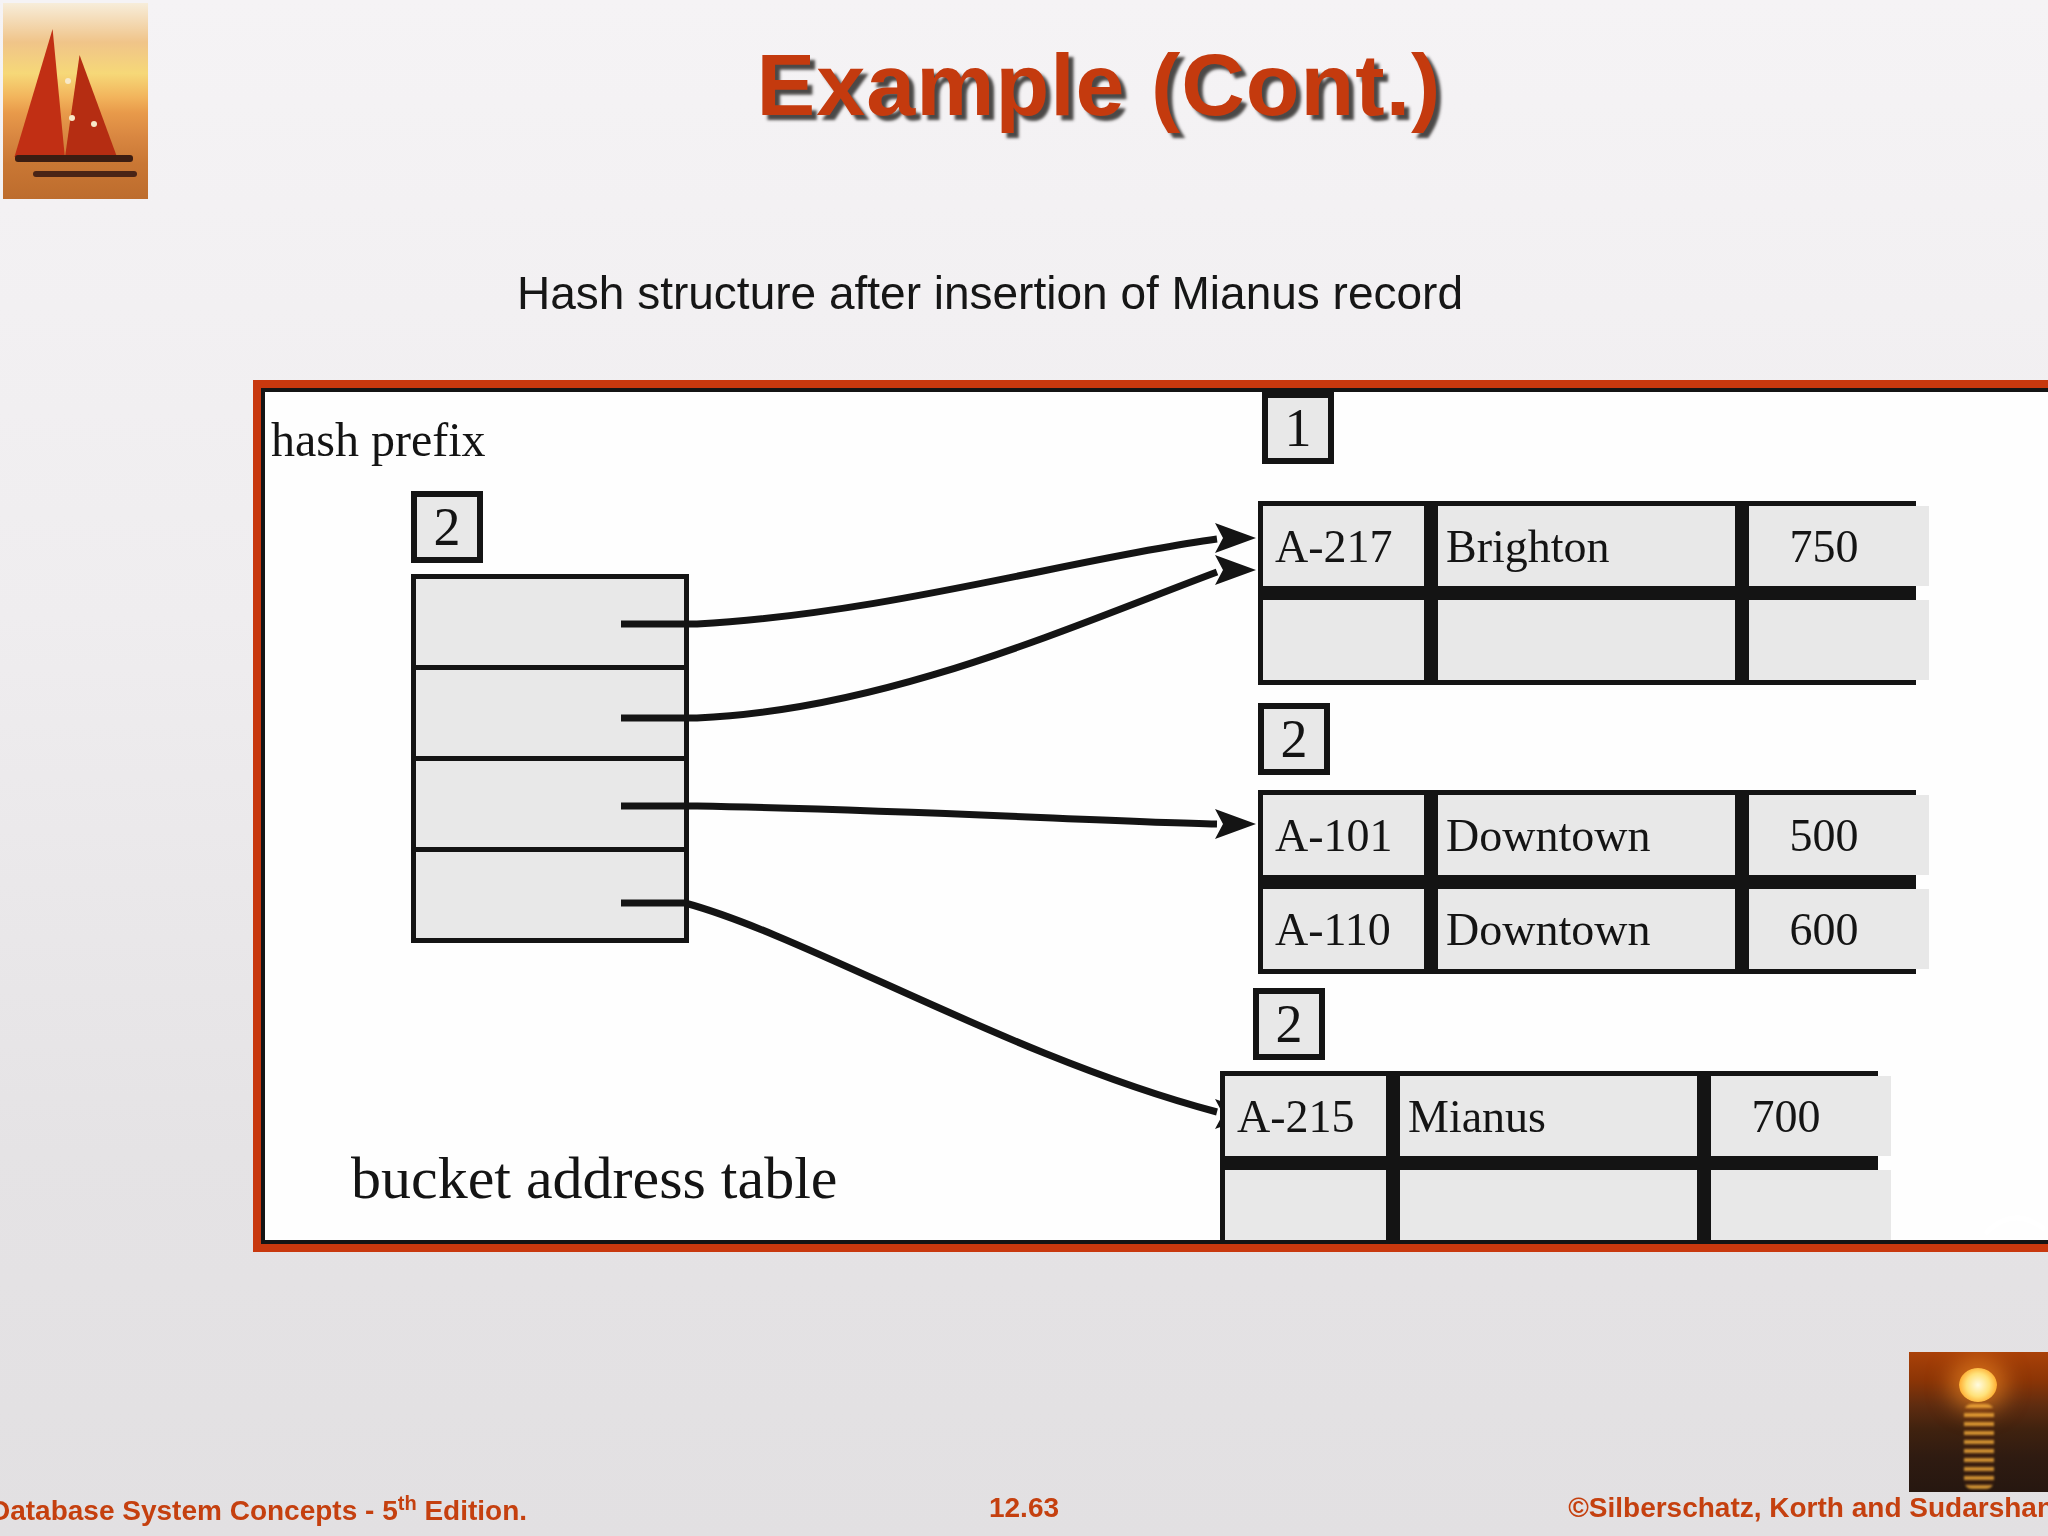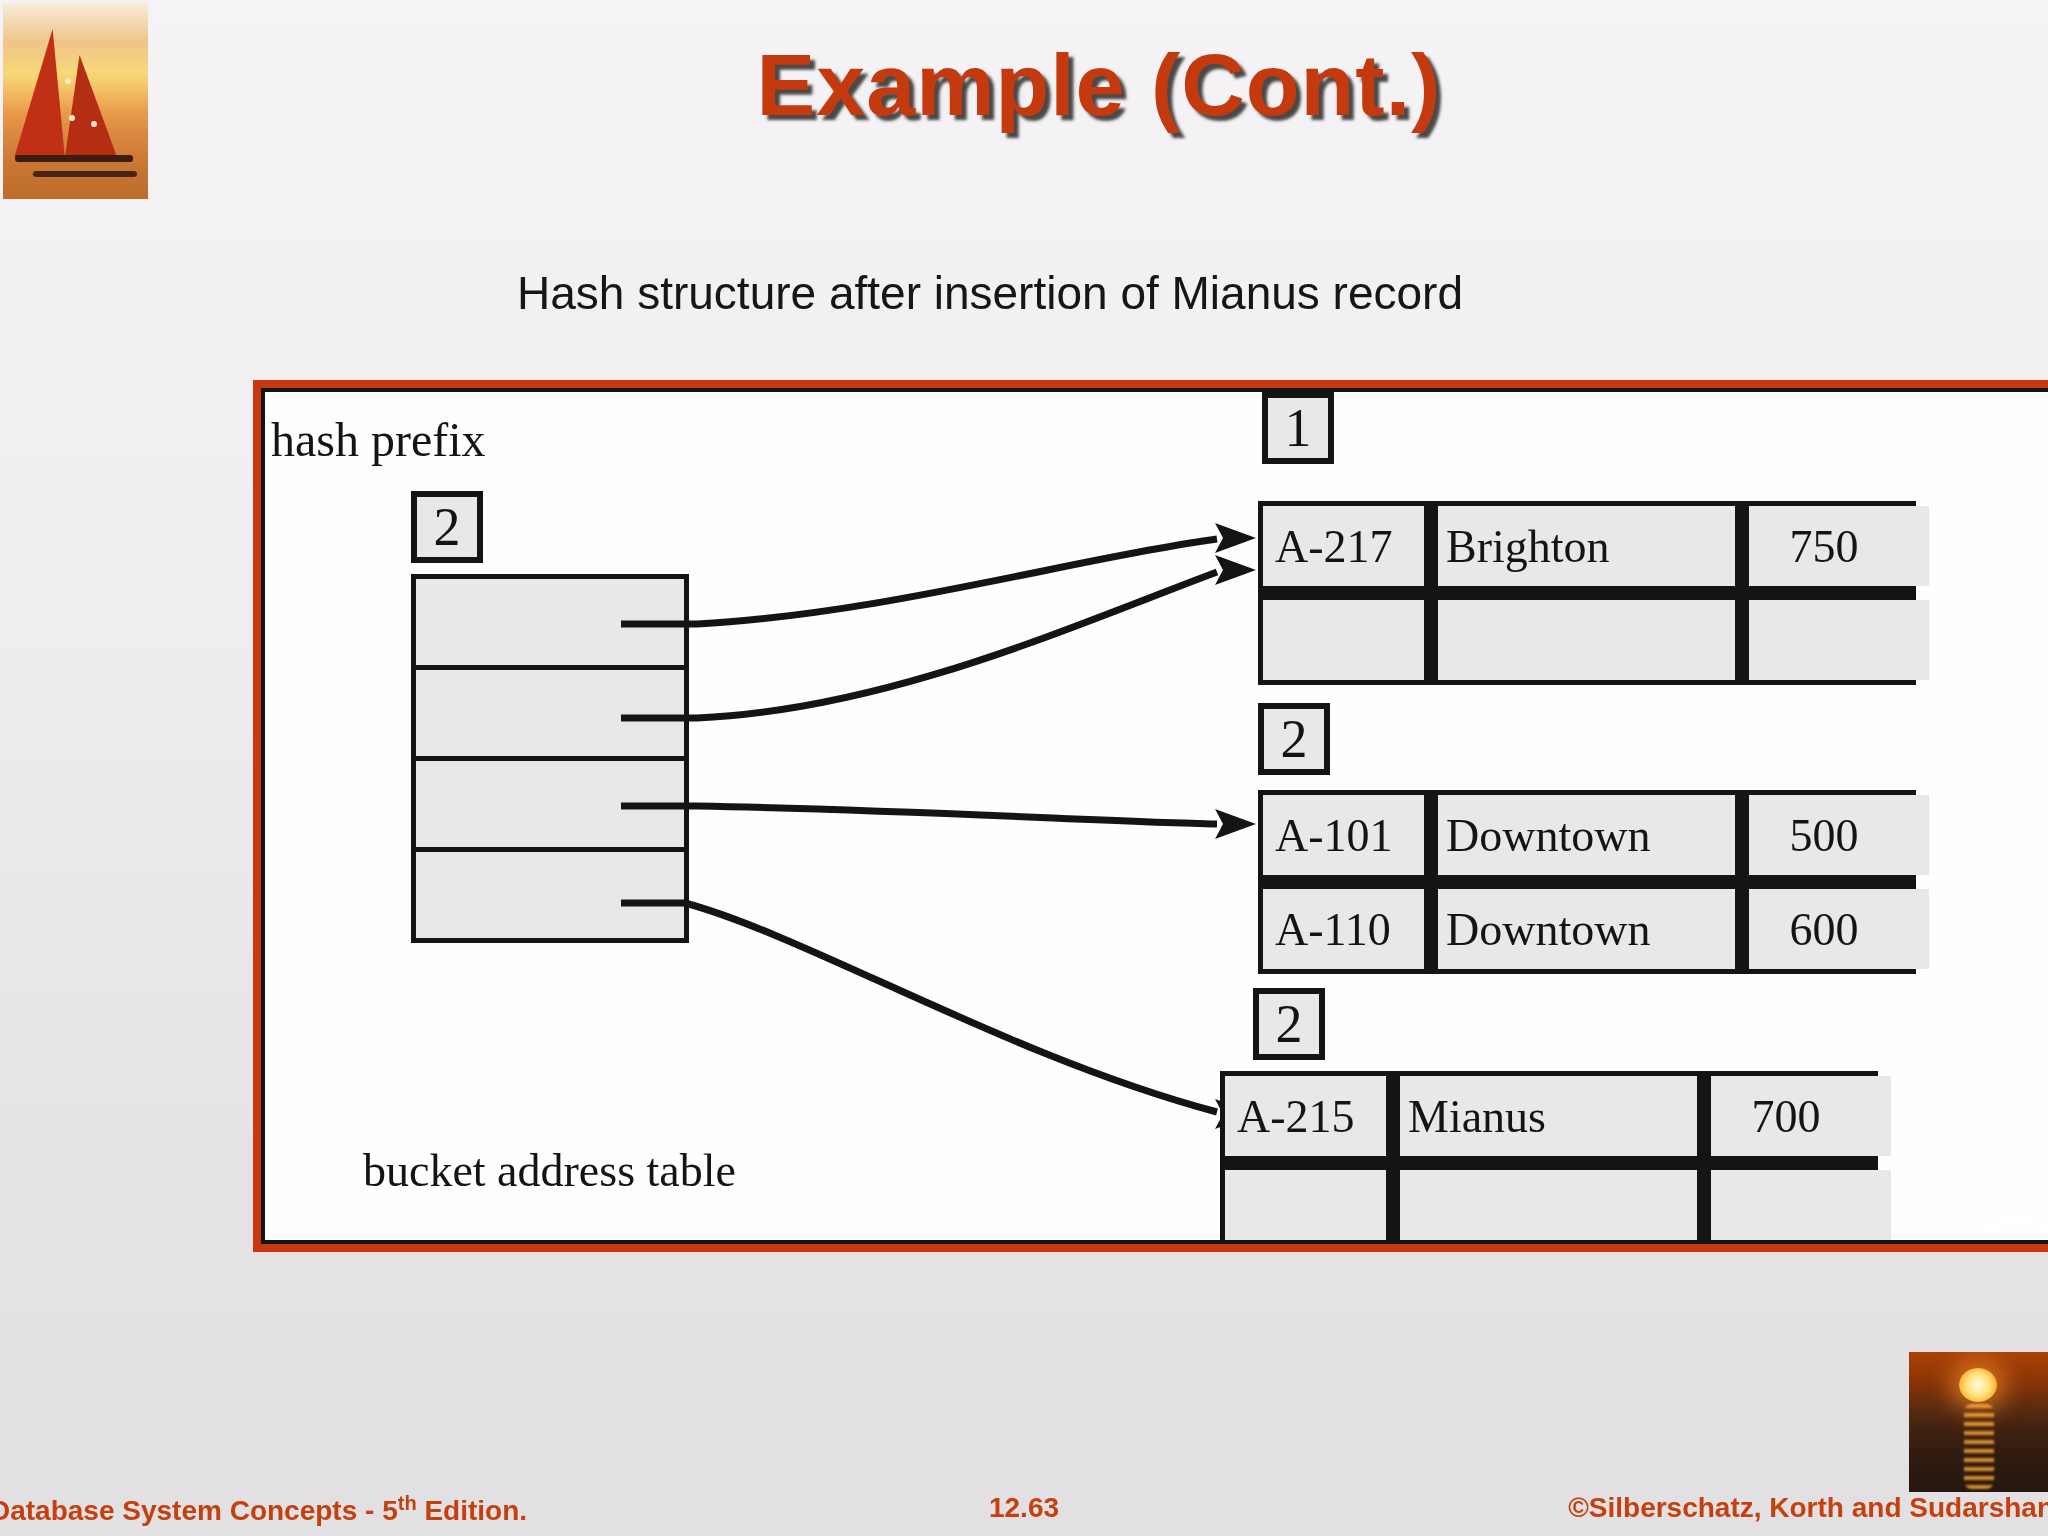--- a/index.html
+++ b/index.html
@@ -96,21 +96,21 @@
 
       <div class="depth-box" style="left:146px;top:99px;">2</div>
 
       <div class="bat">
         <div class="bat-cell"></div>
         <div class="bat-cell"></div>
         <div class="bat-cell"></div>
         <div class="bat-cell"></div>
       </div>
 
-      <div class="dlabel" style="left:98px;top:752px;font-size:46px;">bucket address table</div>
+      <div class="dlabel" style="left:86px;top:752px;font-size:60px;">bucket address table</div>
 
       <svg class="arrows" width="1616" height="848" viewBox="0 0 1616 848">
         <g stroke="#141414" stroke-width="7" fill="none">
           <path d="M356,232 L432,232 C620,222 815,165 952,147"></path>
           <path d="M356,326 L432,326 C620,318 805,235 952,180"></path>
           <path d="M356,414 L432,414 C650,418 850,430 952,432"></path>
           <path d="M356,511 L420,511 C545,545 745,665 952,720"></path>
         </g>
         <g fill="#141414">
           <polygon points="991,146 950,131 958,146 950,161"></polygon>

